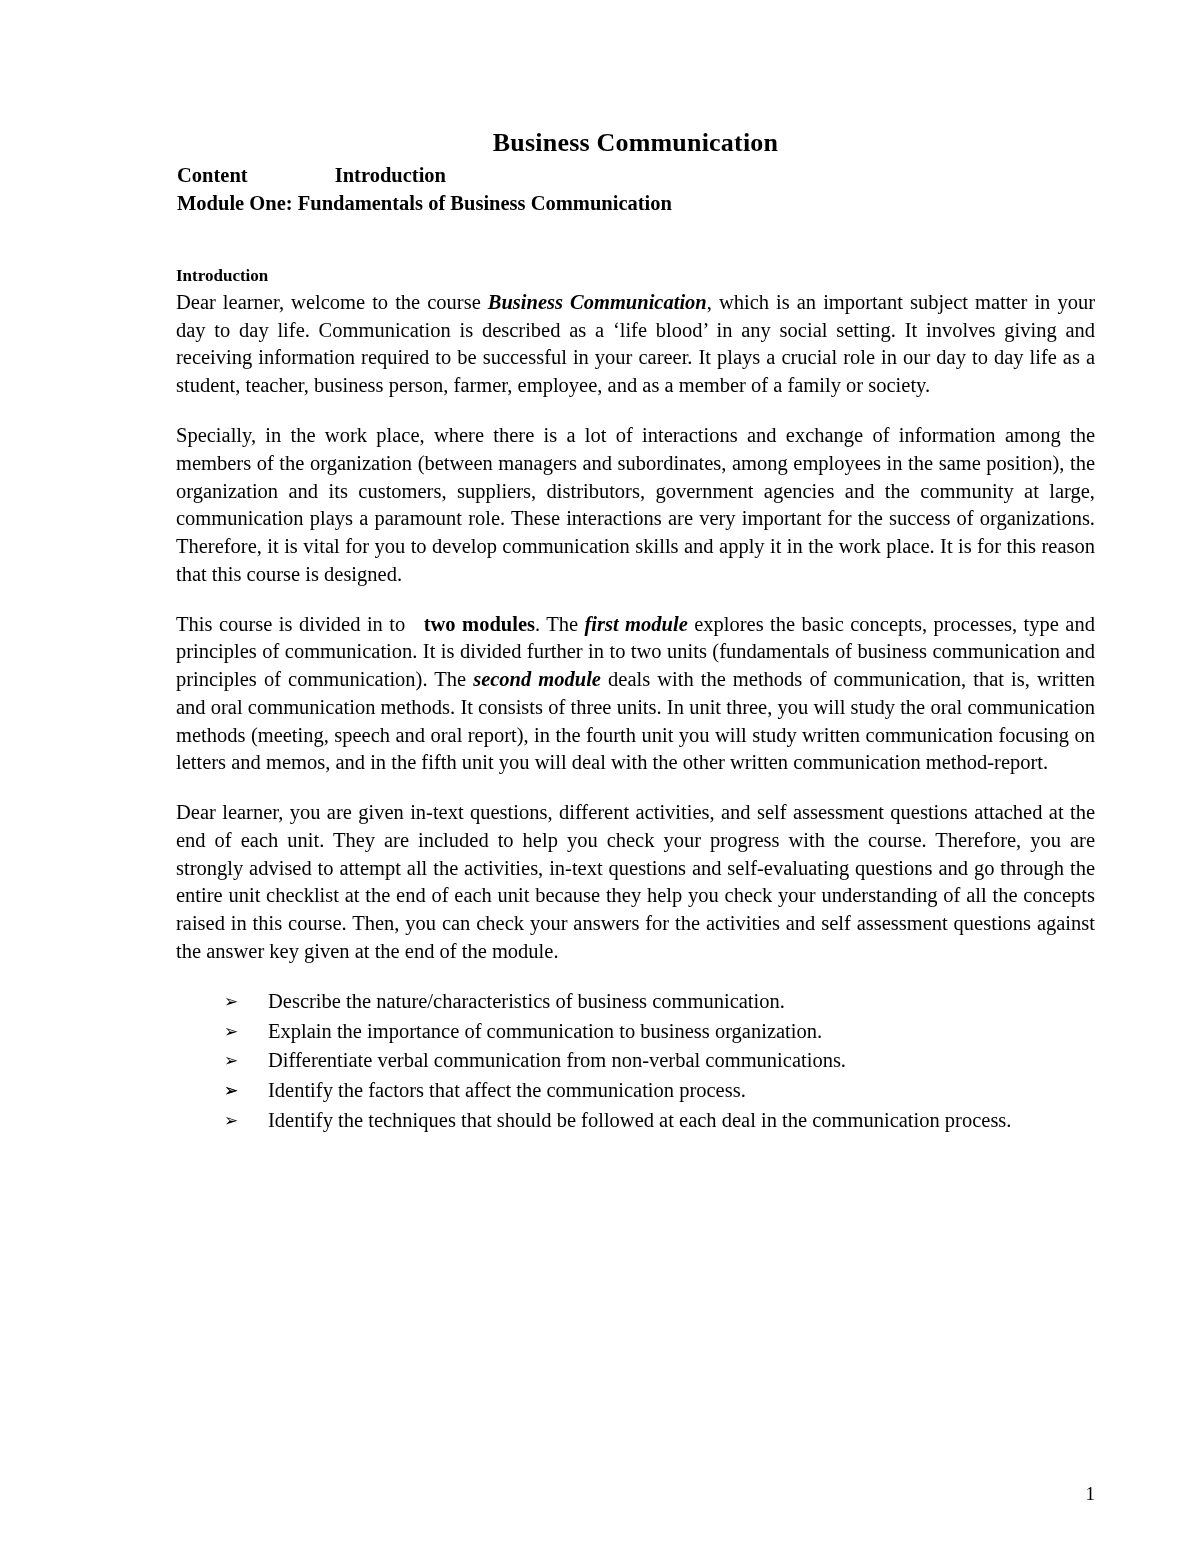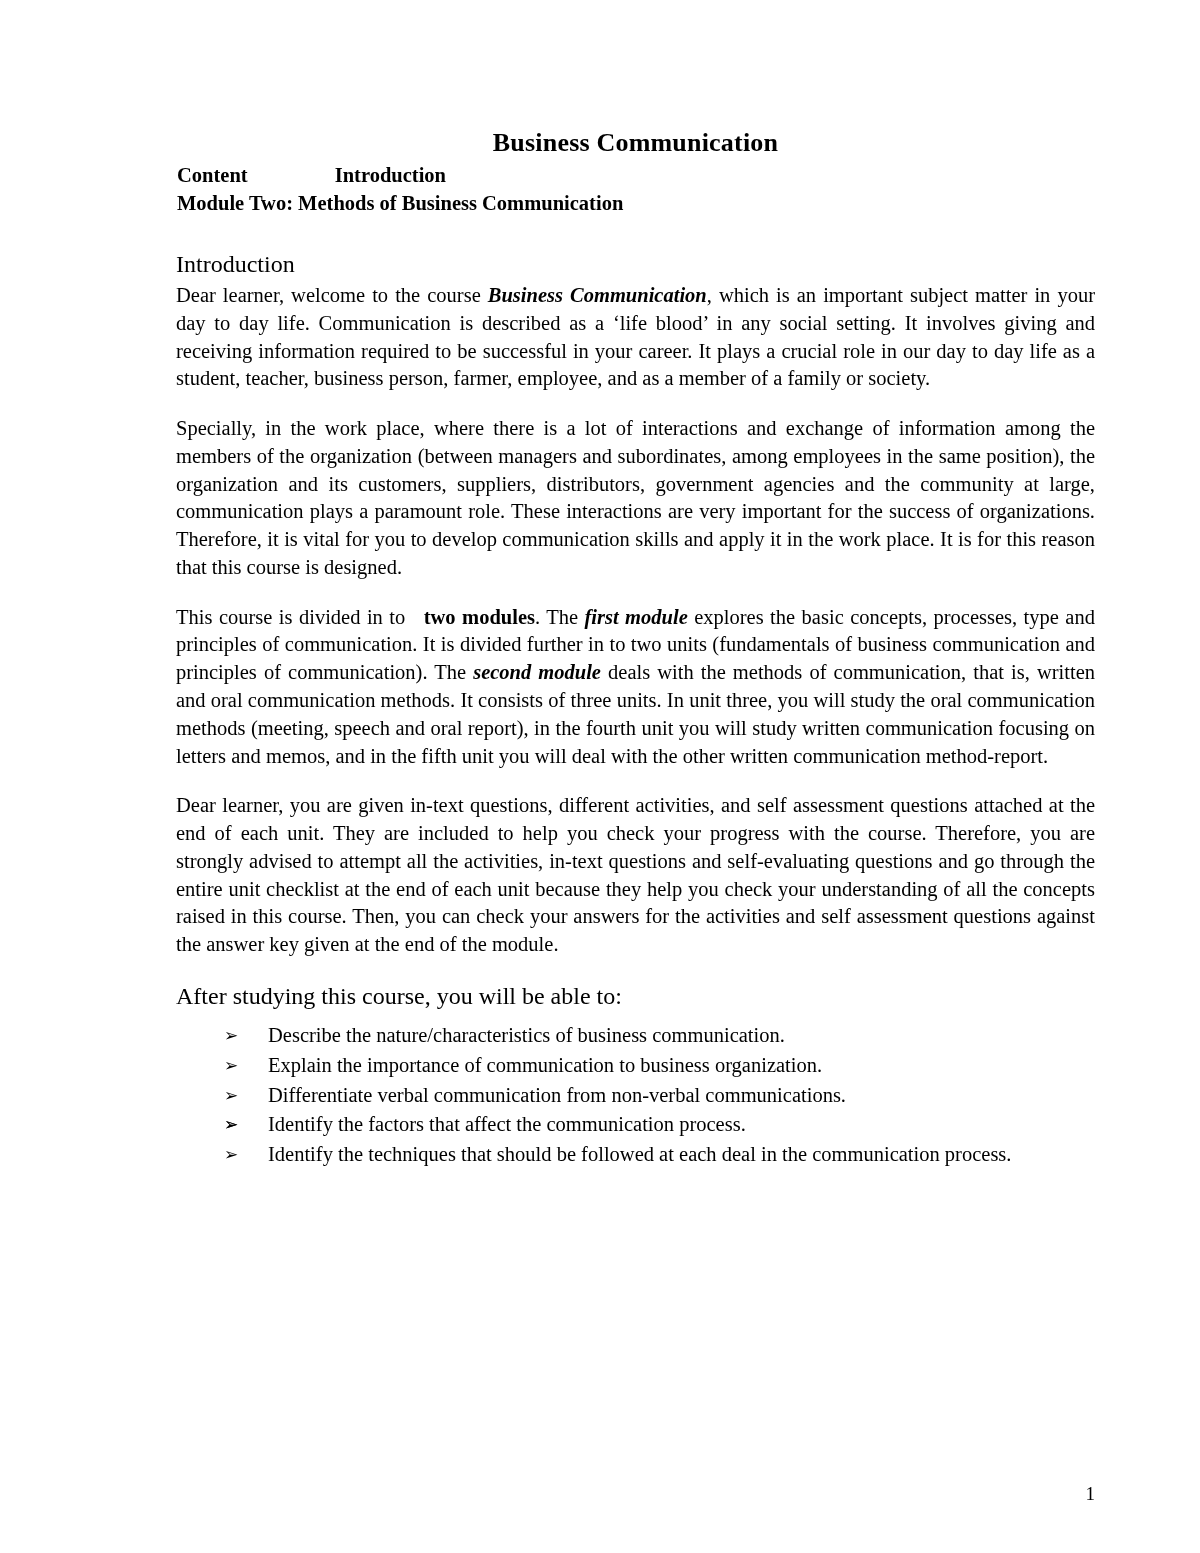--- a/index.html
+++ b/index.html
@@ -32,24 +32,24 @@
   }
   .toc-line {
     font-weight: bold;
     font-size: 20.5px;
     line-height: 1.34;
     margin: 1px;
     white-space: pre;
   }
   .spacer-lg { height: 30px; }
   .heading {
-    font-weight: normal;
-    font-size: 24px;
+    font-weight: bold;
+    font-size: 17px;
     line-height: 1.3;
-    margin: 0 0 2px 0;
+    margin: 16px 0 2px 0;
   }
   p.body-par {
     font-size: 20.5px;
     line-height: 1.355;
     text-align: justify;
     margin: 0 0 22px 0;
     text-justify: inter-word;
   }
   p.body-par:last-child { margin-bottom: 0; }
   .bi {
@@ -88,36 +88,35 @@
 </style>
 </head>
 <body>
 
 <div class="page">
 
   <h1 class="doc-title">Business Communication</h1>
 
   <div>
     <p class="toc-line">Content                 Introduction</p>
-    <p class="toc-line">Module Two: Methods of Business Communication</p>
+    <p class="toc-line">Module One: Fundamentals of Business Communication</p>
   </div>
 
   <div class="spacer-lg"></div>
 
   <h2 class="heading">Introduction</h2>
 
   <p class="body-par"><span>Dear learner, welcome to the course </span><span class="bi">Business Communication</span><span>, which is an important subject matter in your day to day life. Communication is described as a ‘</span><span class="i">life blood’</span><span> in any social setting. It involves giving and receiving information required to be successful in your career. It plays a crucial role in our day to day life as a student, teacher, business person, farmer, employee, and as a member of a family or society.</span></p>
 
   <p class="body-par">Specially, in the work place, where there is a lot of interactions and exchange of information among the members of the organization (between managers and subordinates, among employees in the same position), the organization and its customers, suppliers, distributors, government agencies and the community at large, communication plays a paramount role. These interactions are very important for the success of organizations. Therefore, it is vital for you to develop communication skills and apply it in the work place. It is for this reason that this course is designed.</p>
 
   <p class="body-par"><span>This course is divided in to </span><span class="b">two modules</span><span>. The </span><span class="bi">first module</span><span> explores the basic concepts, processes, type and principles of communication. It is divided further in to two units (fundamentals of business communication and principles of communication). The </span><span class="bi">second module</span><span> deals with the methods of communication, that is, written and oral communication methods. It consists of three units. In unit three, you will study the oral communication methods (meeting, speech and oral report), in the fourth unit you will study written communication focusing on letters and memos, and in the fifth unit you will deal with the other written communication method-</span><span class="i">report</span><span>.</span></p>
 
   <p class="body-par">Dear learner, you are given in-text questions, different activities, and self assessment questions attached at the end of each unit. They are included to help you check your progress with the course. Therefore, you are strongly advised to attempt all the activities, in-text questions and self-evaluating questions and go through the entire unit checklist at the end of each unit because they help you check your understanding of all the concepts raised in this course. Then, you can check your answers for the activities and self assessment questions against the answer key given at the end of the module.</p>
 
-  <h2 class="heading">After studying this course, you will be able to:</h2>
 
   <ul class="objectives">
     <li><span class="marker">➢</span><span>Describe the nature/characteristics of business communication.</span></li>
     <li><span class="marker">➢</span><span> Explain the importance of communication to business organization.</span></li>
     <li><span class="marker">➢</span><span>Differentiate verbal communication from non-verbal communications.</span></li>
     <li><span class="marker">➢</span></li>
     <li><span class="marker">➢</span><span>Identify the factors that affect the communication process.</span></li>
     <li><span class="marker">➢</span><span>Identify the techniques that should be followed at each deal in the communication process.</span></li>
   </ul>
 

